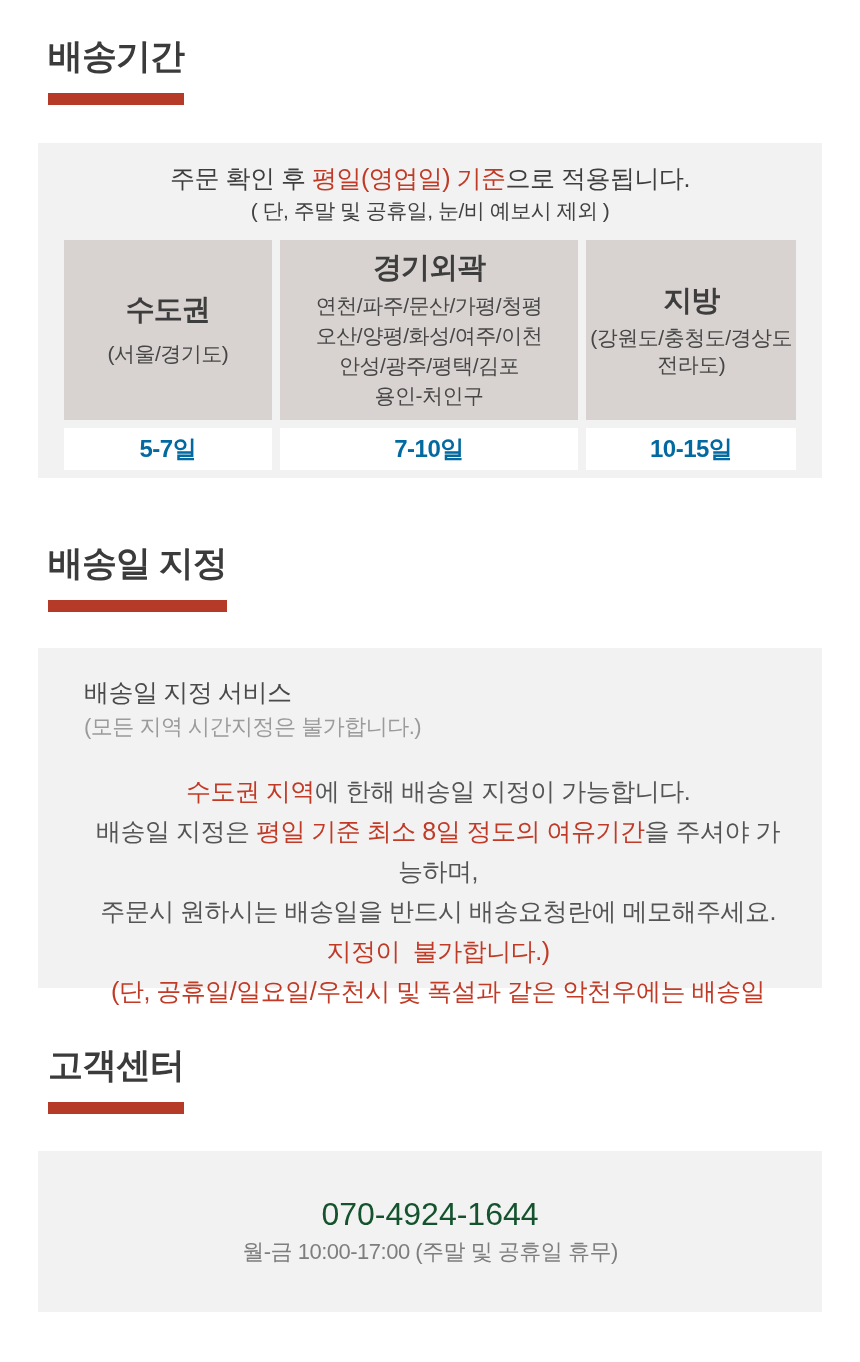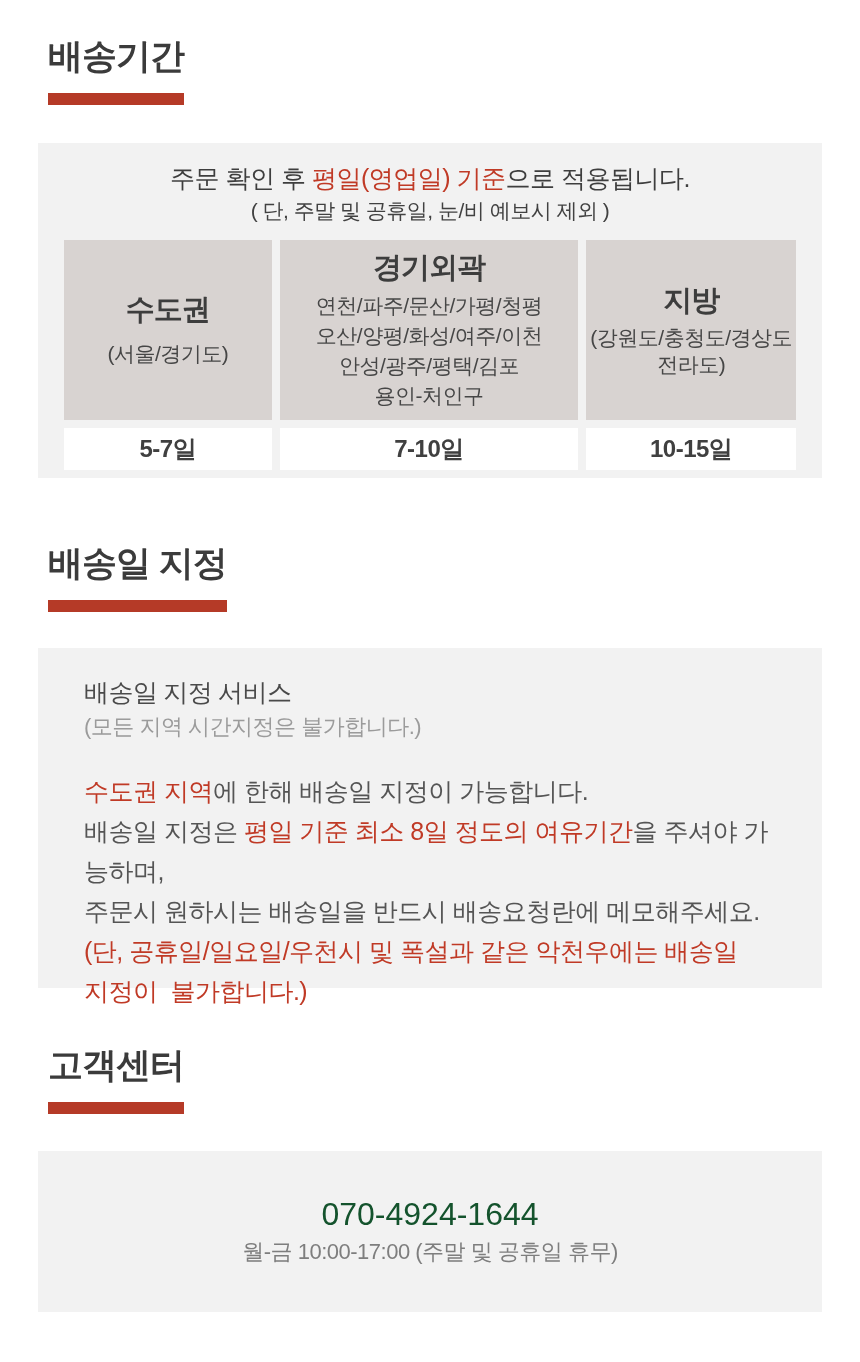--- a/index.html
+++ b/index.html
@@ -82,21 +82,21 @@
     color: #464646;
   }
   .hdetail-tight { line-height: 27px; }
   .dcell {
     background: #ffffff;
     display: flex;
     align-items: center;
     justify-content: center;
     font-size: 24px;
     font-weight: 700;
-    color: #404040;
+    color: #0369a1;
   }
   
   .title2 { margin-top: 64px; }
   .title2 .sec-title {  }
   .box2 {
     margin-top: 36px;
     padding: 27px 30px 0 46px;
     height: 340px;
     box-sizing: border-box;
   }
@@ -112,21 +112,21 @@
     font-size: 22px;
     line-height: 32px;
     color: #9b9b9b;
   }
   .svc-body {
     margin: 28px 0 0 0;
     font-size: 25px;
     line-height: 40px;
     color: #555555;
   }
-  .svc-body .line { white-space: pre-wrap; }
+  .svc-body .line { white-space: pre-wrap; text-align: center; }
   
   .title3 { margin-top: 56px; }
   .box3 {
     margin-top: 37px;
     height: 161px;
     box-sizing: border-box;
     padding-top: 42px;
     text-align: center;
   }
   .phone {
@@ -191,22 +191,22 @@
   </div>
 
   <div class="box box2">
     <p class="svc-title">배송일 지정 서비스</p>
     <p class="svc-note">(모든 지역 시간지정은 불가합니다.)</p>
 
     <div class="svc-body">
       <div class="line"><span class="red">수도권 지역</span><span>에 한해 배송일 지정이 가능합니다.</span></div>
       <div class="line"><span>배송일 지정은 </span><span class="red">평일 기준 최소 8일 정도의 여유기간</span><span>을 주셔야 가능하며,</span></div>
       <div class="line">주문시 원하시는 배송일을 반드시 배송요청란에 메모해주세요.</div>
+      <div class="line red">지정이  불가합니다.)</div>
       <div class="line red">(단, 공휴일/일요일/우천시 및 폭설과 같은 악천우에는 배송일</div>
-      <div class="line red">지정이  불가합니다.)</div>
     </div>
   </div>
 </section>
 
 <section class="sec title3">
   <div class="title-wrap">
     <h2 class="sec-title">고객센터</h2>
   </div>
 
   <div class="box box3">

